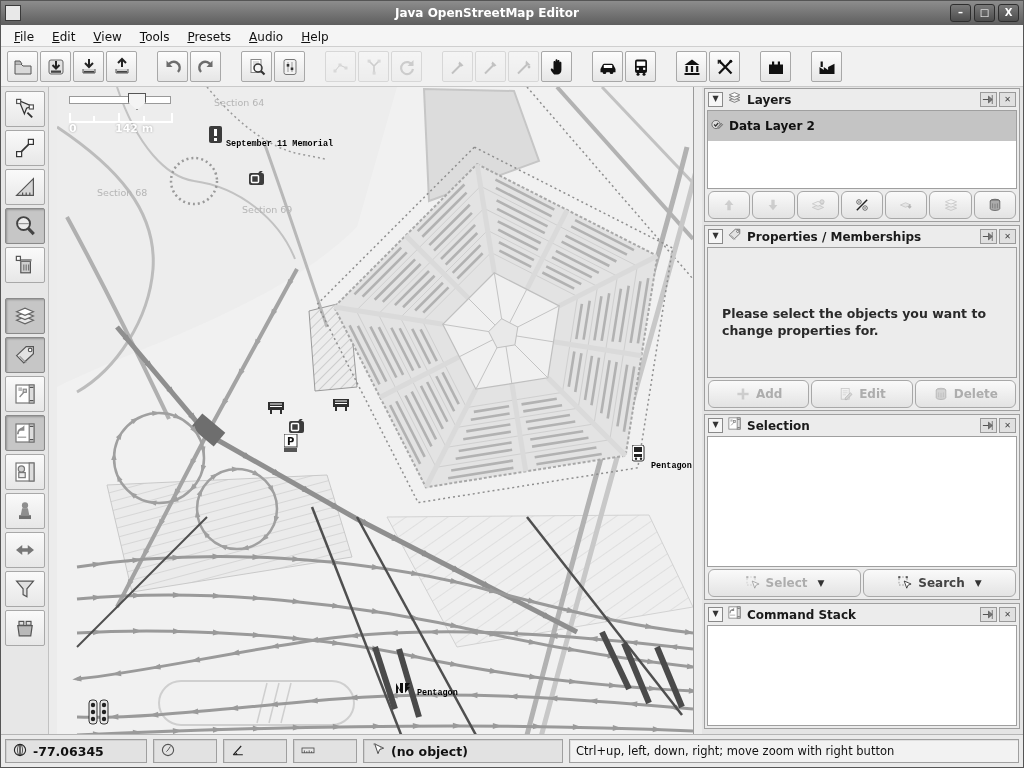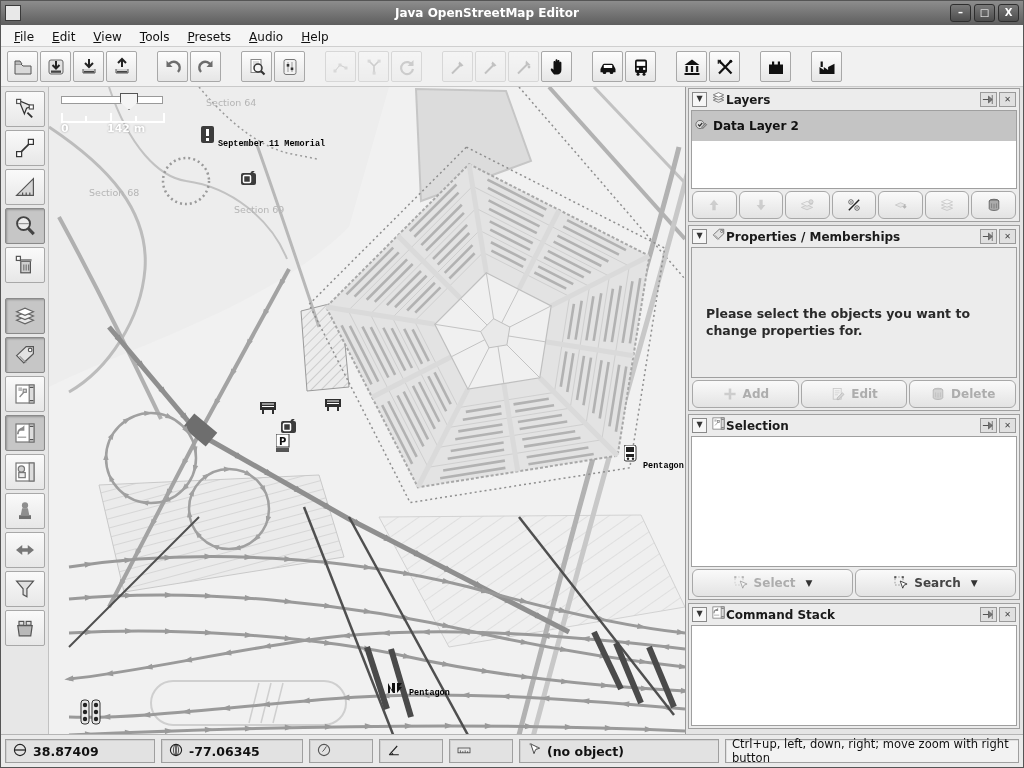--- a/index.html
+++ b/index.html
@@ -19,21 +19,21 @@
   .menubar u{text-decoration:underline;}
   
   .toolbar{height:39px;background:#f1f1f1;border-bottom:1px solid #c9c9c9;display:flex;align-items:center;
     padding-left:6px;flex:0 0 39px;}
   .tbgroup{display:flex;margin-right:18px;}
   .tbtn{width:29px;height:29px;margin-right:2px;background:linear-gradient(#fdfdfd,#e6e6e6);
     border:1px solid #a8a8a8;border-radius:2px;display:flex;align-items:center;justify-content:center;}
   .tbtn.disabled{opacity:.35;}
   .tbtn svg{width:20px;height:20px;}
   
-  .main{flex:1;display:flex;min-height:0;}
+  .main{flex:1;display:flex;min-height:0;gap:8px;}
   .lefttb{width:48px;background:#e7e7e7;border-right:1px solid #c2c2c2;display:flex;flex-direction:column;align-items:center;padding-top:4px;box-sizing:border-box;}
   .ltbtn{width:38px;height:34px;margin-bottom:3px;background:linear-gradient(#fafafa,#e7e7e7);border:1px solid #a8a8a8;border-radius:2px;
     display:flex;align-items:center;justify-content:center;}
   .ltbtn.active{background:#c6c6c6;border-color:#8a8a8a;box-shadow:inset 1px 1px 2px rgba(0,0,0,.25);}
   .ltbtn svg{width:24px;height:24px;}
   .ltgap{height:12px;}
   
   .map{position:relative;width:636px;background:#f1f1f1;overflow:hidden;border-right:1px solid #9a9a9a;}
   .map svg.mapsvg{position:absolute;left:0;top:0;}
   .maplabel{position:absolute;white-space:nowrap;pointer-events:none;}
@@ -47,21 +47,21 @@
   .scalebar{position:absolute;left:12px;top:26px;width:100px;height:22px;color:#fff;font-size:11px;}
   .scalebar .bar{position:absolute;top:0;left:0;width:100px;height:8px;border-left:2px solid #fff;border-right:2px solid #fff;border-bottom:2px solid #fff;}
   .scalebar .tick{position:absolute;top:3px;width:2px;height:5px;background:#fff;}
   .scalebar .lbl0{position:absolute;left:0;top:9px;font-weight:bold;text-shadow:0 0 2px #999;}
   .scalebar .lblend{position:absolute;left:46px;top:9px;font-weight:bold;text-shadow:0 0 2px #999;}
   
   .panels{flex:1;background:#e4e4e4;display:flex;flex-direction:column;padding:1px 3px 2px 2px;box-sizing:border-box;}
   .panel{background:#ececec;border:1px solid #9f9f9f;display:flex;flex-direction:column;margin-bottom:3px;box-sizing:border-box;}
   .phead{height:21px;display:flex;align-items:center;padding:0 3px;background:#ececec;flex:0 0 21px;}
   .phead .collapse{width:13px;height:13px;border:1px solid #8a8a8a;background:#f6f6f6;font-size:8px;line-height:11px;text-align:center;color:#333;margin-right:4px;}
-  .phead .ptitle{font-size:12px;font-weight:bold;color:#1a1a1a;flex:1;}
+  .phead .ptitle{font-size:12px;font-weight:bold;color:#1a1a1a;margin-left:5px;flex:1;}
   .phead svg{width:15px;height:15px;}
   .phead .hbtn{width:15px;height:13px;border:1px solid #9a9a9a;background:#e0e0e0;margin-left:2px;display:flex;align-items:center;justify-content:center;font-size:8px;color:#444;}
   .pbody{flex:1;background:#fff;border:1px solid #9f9f9f;margin:0 2px;min-height:0;}
   .pbody.graybody{background:#ececec;}
   .layerrow{height:30px;background:#c4c4c4;display:flex;align-items:center;font-size:12px;font-weight:bold;color:#111;padding-left:2px;}
   .layerrow svg{width:15px;height:15px;margin-right:4px;}
   .pbtnrow{display:flex;padding:2px;flex:0 0 28px;}
   .pbtn{flex:1;height:26px;margin:0 1px;background:linear-gradient(#fafafa,#e3e3e3);border:1px solid #a8a8a8;border-radius:6px;
     display:flex;align-items:center;justify-content:center;font-size:12px;font-weight:bold;color:#444;}
   .pbtn.disabled{color:#adadad;}
@@ -951,27 +951,20 @@
             </div>
           <div class="hbtn">✕</div>
         </div>
         <div class="pbody" style="margin-bottom:2px"></div>
       </div>
 
     </div>
   </div>
 
   <div class="statusbar">
-    <div class="sseg" style="width:150px">
-      <span id="ic-lat"><svg viewBox="0 0 20 20">
-            <circle cx="10" cy="10" r="7" fill="none" stroke="#222" stroke-width="1.4"></circle>
-            <path d="M3 10h14" stroke="#222" stroke-width="1.6"></path>
-          </svg></span>
-      <span>38.87409</span>
-    </div>
     <div class="sseg" style="width:142px">
       <span id="ic-lon"><svg viewBox="0 0 20 20">
             <circle cx="10" cy="10" r="7" fill="none" stroke="#222" stroke-width="1.4"></circle>
             <path d="M10 3v14" stroke="#222" stroke-width="1.6"></path>
             <ellipse cx="10" cy="10" rx="3.2" ry="7" fill="none" stroke="#222" stroke-width=".9"></ellipse>
           </svg></span>
       <span>-77.06345</span>
     </div>
     <div class="sseg" style="width:64px">
       <span id="ic-clock"><svg viewBox="0 0 20 20">

